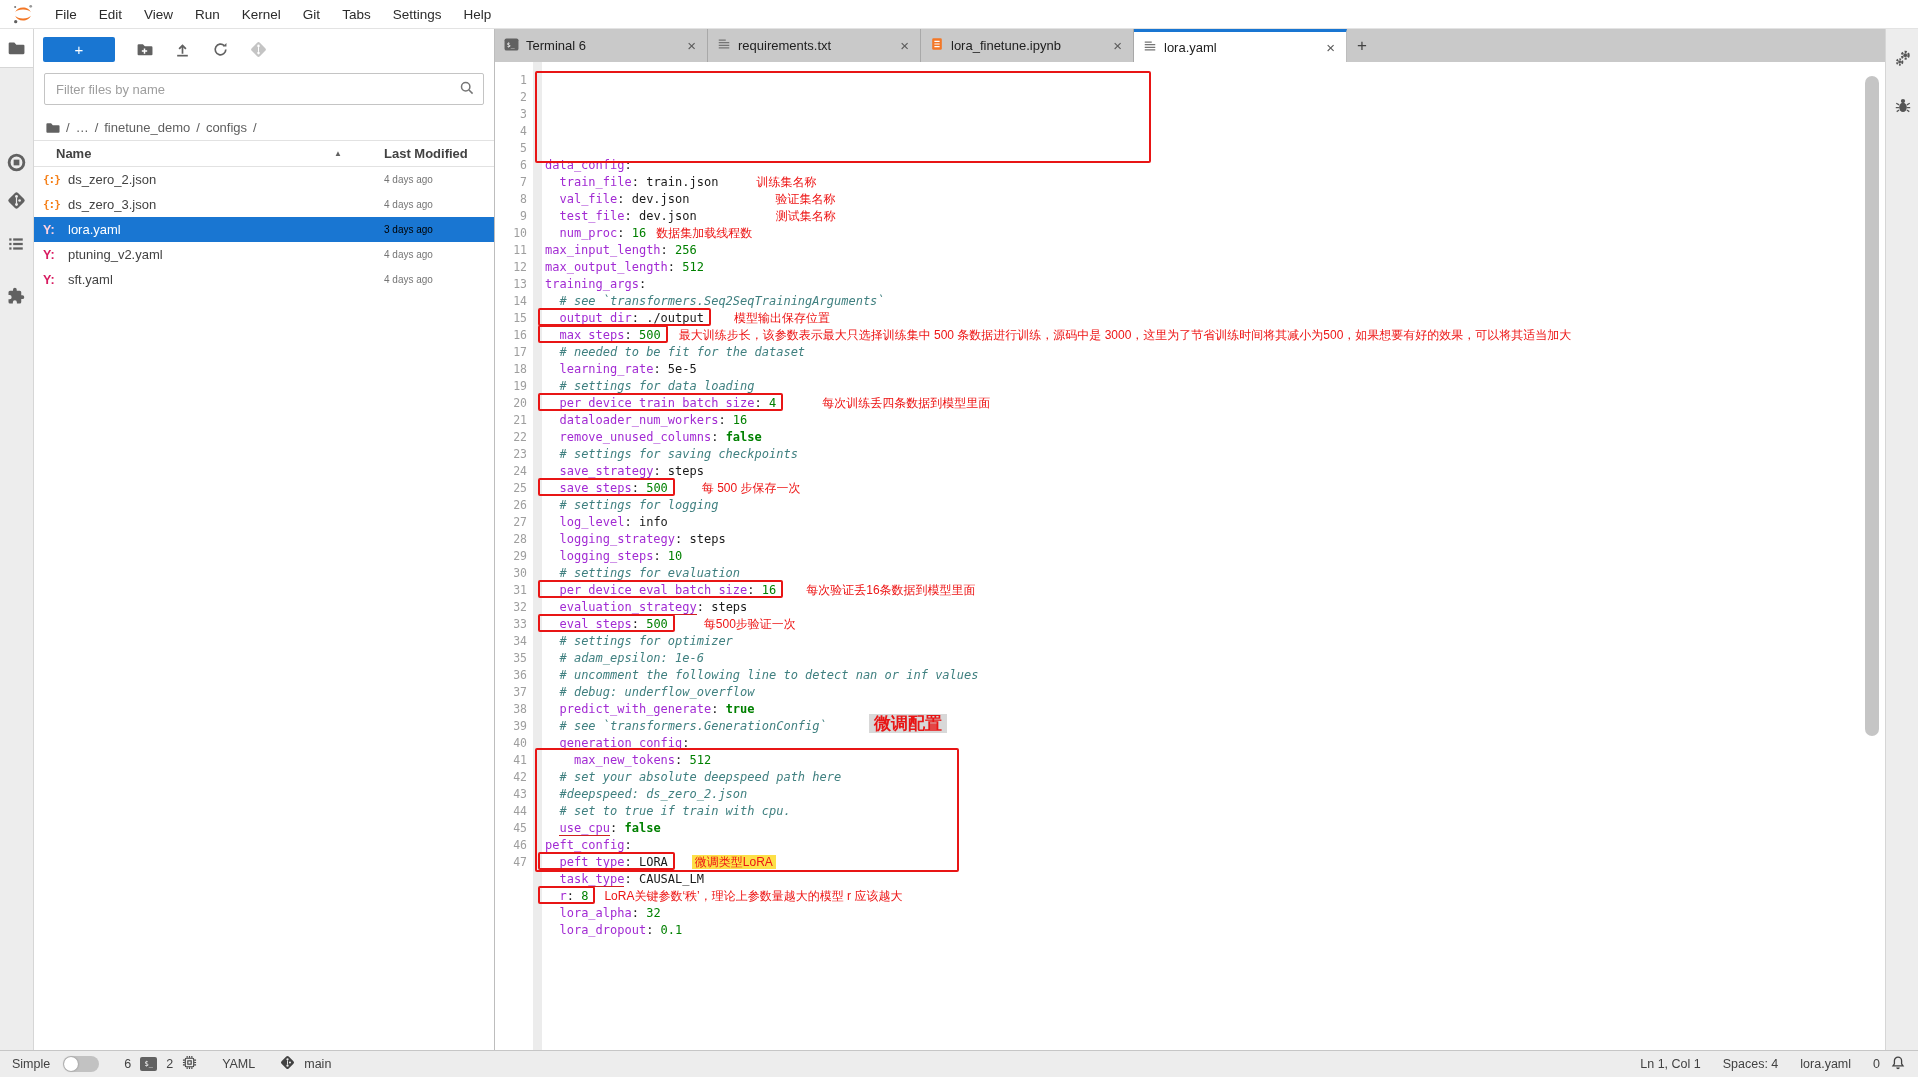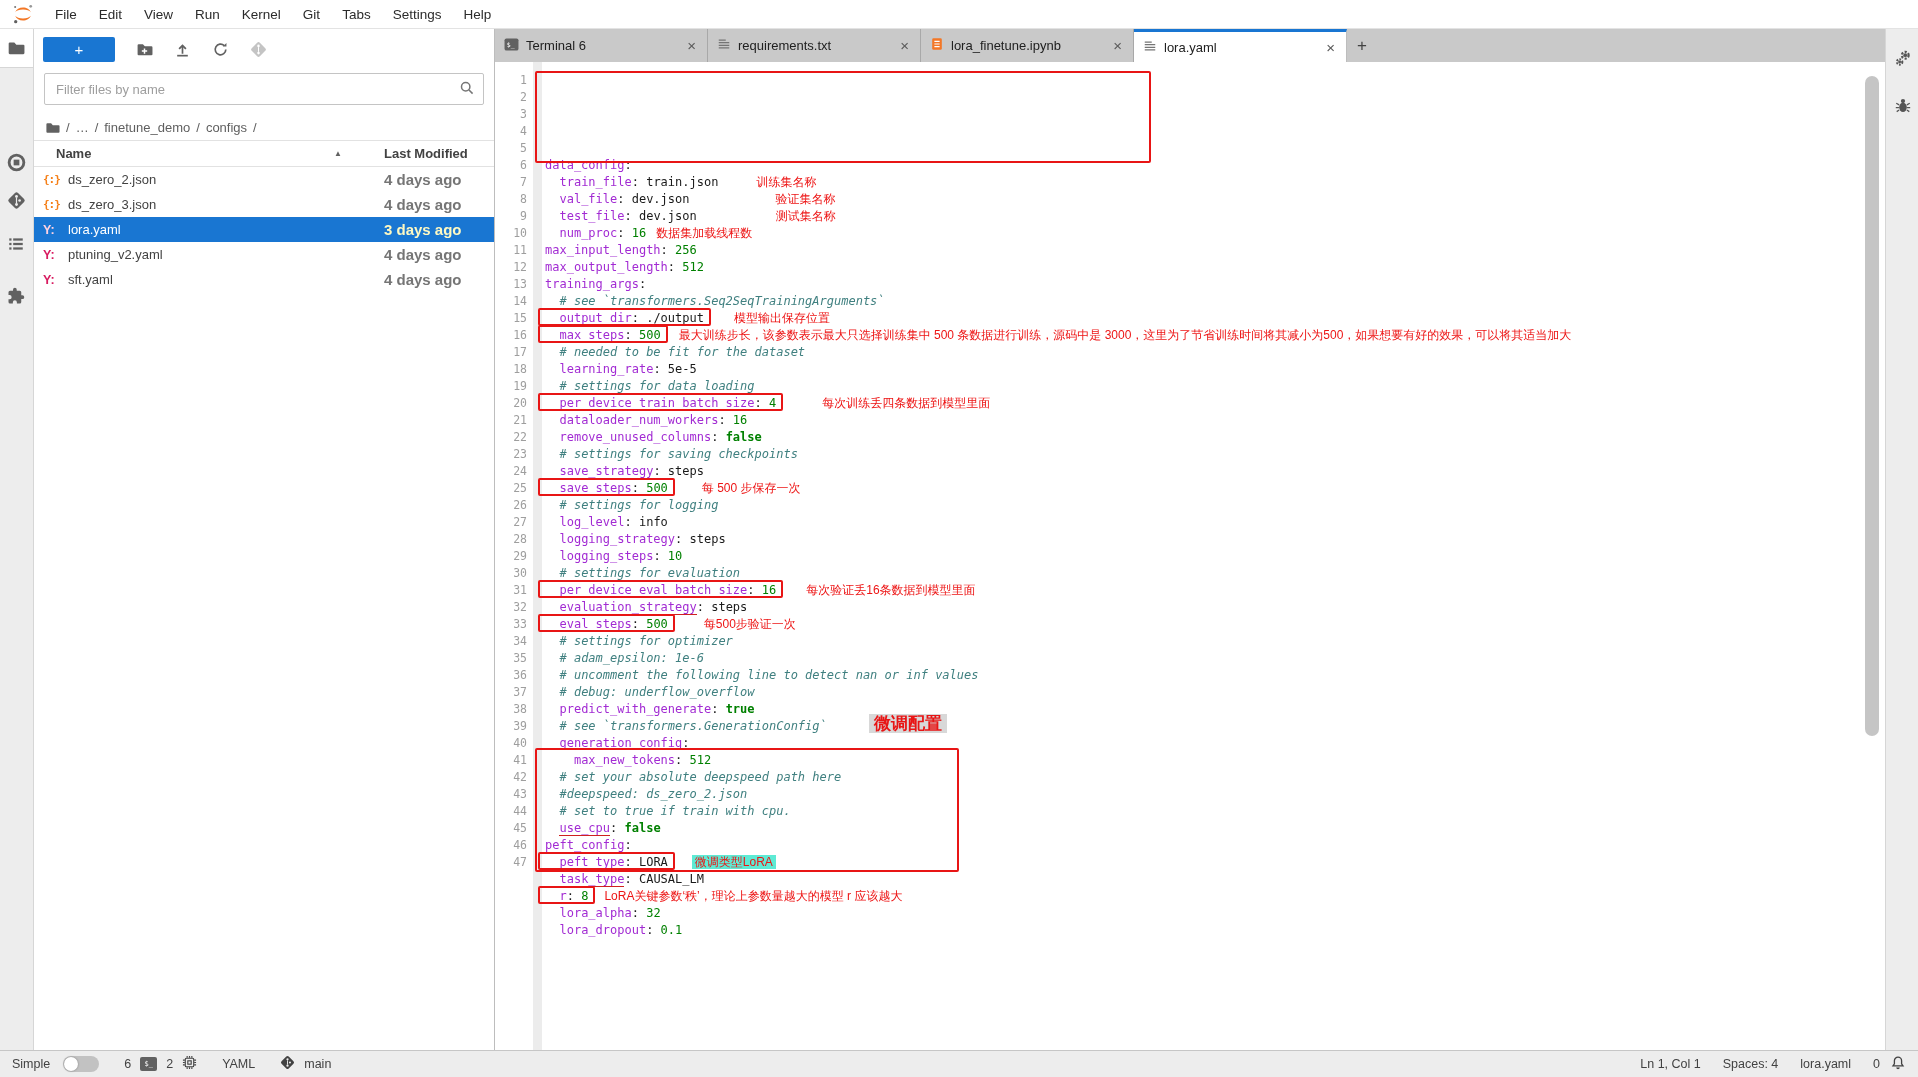--- a/index.html
+++ b/index.html
@@ -31,23 +31,23 @@
   .fb-crumb{height:26px;display:flex;align-items:center;padding:0 11px;font-size:13px;color:#5f5f5f;gap:6px;}
   .fb-head{height:25px;border-top:1px solid #e2e2e2;border-bottom:1px solid #e2e2e2;display:flex;
     align-items:center;font-size:13px;font-weight:600;color:#424242;padding-left:22px;}
   .col-name{flex:1;display:flex;align-items:center;}
   .col-name .sortarrow{margin-left:auto;margin-right:42px;font-size:8px;color:#616161;}
   .col-mod{width:110px;}
   .fb-list{flex:1;overflow:hidden;}
   .fb-row{height:25px;display:flex;align-items:center;font-size:13px;color:#424242;padding-left:9px;cursor:pointer;}
   .fb-row .ficon{width:25px;font-weight:bold;}
   .fb-row .fname{flex:1;}
-  .fb-row .ftime{width:110px;font-size:15px;color:#757575;font-weight:bold;}
+  .fb-row .ftime{width:110px;font-size:10px;color:#757575;}
   .fb-row.selected{background:#1976d2;color:#fff;}
-  .fb-row.selected .ftime{color:#fef9c3;}
+  .fb-row.selected .ftime{color:#000000;}
   .ic-json{color:#f57f17;font-size:11px;letter-spacing:-1px;font-family:"DejaVu Sans Mono",monospace;}
   .ic-yaml{color:#d81b60;font-size:12.5px;}
   .fb-row.selected .ic-yaml{color:#ffd3e2;}
   
   .content{flex:1;display:flex;flex-direction:column;min-width:0;background:#fff;}
   .tabbar{height:33px;flex:0 0 33px;background:#c9c9c9;display:flex;}
   .tab{width:213px;box-sizing:border-box;display:flex;align-items:center;padding:0 9px;font-size:13px;
     color:#212121;border-right:1px solid #a8a8a8;cursor:pointer;}
   .tab .tlabel{flex:1;margin-left:7px;white-space:nowrap;overflow:hidden;}
   .tab .tclose{color:#5a5a5a;font-size:15px;padding:0 2px;}
@@ -62,21 +62,21 @@
   .codearea{flex:1;position:relative;padding-top:10px;
     font-family:"DejaVu Sans Mono",monospace;font-size:12px;line-height:17px;white-space:pre;cursor:text;}
   .cline{height:17px;padding-left:3px;}
   .sp{color:#1a1a1a;}
   .sk{color:#a22bd3;}
   .su{color:#a22bd3;border-bottom:1.5px solid #cf2020;}
   .sn{color:#008000;}
   .sb{color:#008000;font-weight:bold;text-align:center;}
   .sc{color:#408080;font-style:italic;}
   .ann{font-family:"Liberation Sans",sans-serif;font-size:12px;color:#ed1414;white-space:nowrap;}
-  .ann.hl{background:#5eead4;padding:0 3px;}
+  .ann.hl{background:#fde047;padding:0 3px;}
   .rb{position:relative;}
   .rb::after{content:"";position:absolute;left:-7px;right:-7px;top:-3px;bottom:-1px;
     border:2px solid #e81515;border-radius:2px;pointer-events:none;}
   .mbox{position:absolute;border:2px solid #e81515;border-radius:2px;pointer-events:none;}
   .box-data{left:-7px;top:9px;width:612px;height:88px;}
   .box-peft{left:-7px;top:686px;width:420px;height:120px;}
   .bigann{position:absolute;left:327px;top:652px;font-family:"Liberation Sans",sans-serif;
     font-size:17px;font-weight:bold;color:#e81515;background:#d8d8d8;padding:1px 5px;}
   .vthumb{position:absolute;top:14px;right:6px;width:14px;height:660px;border-radius:7px;background:#c5c5c5;cursor:pointer;}
   

